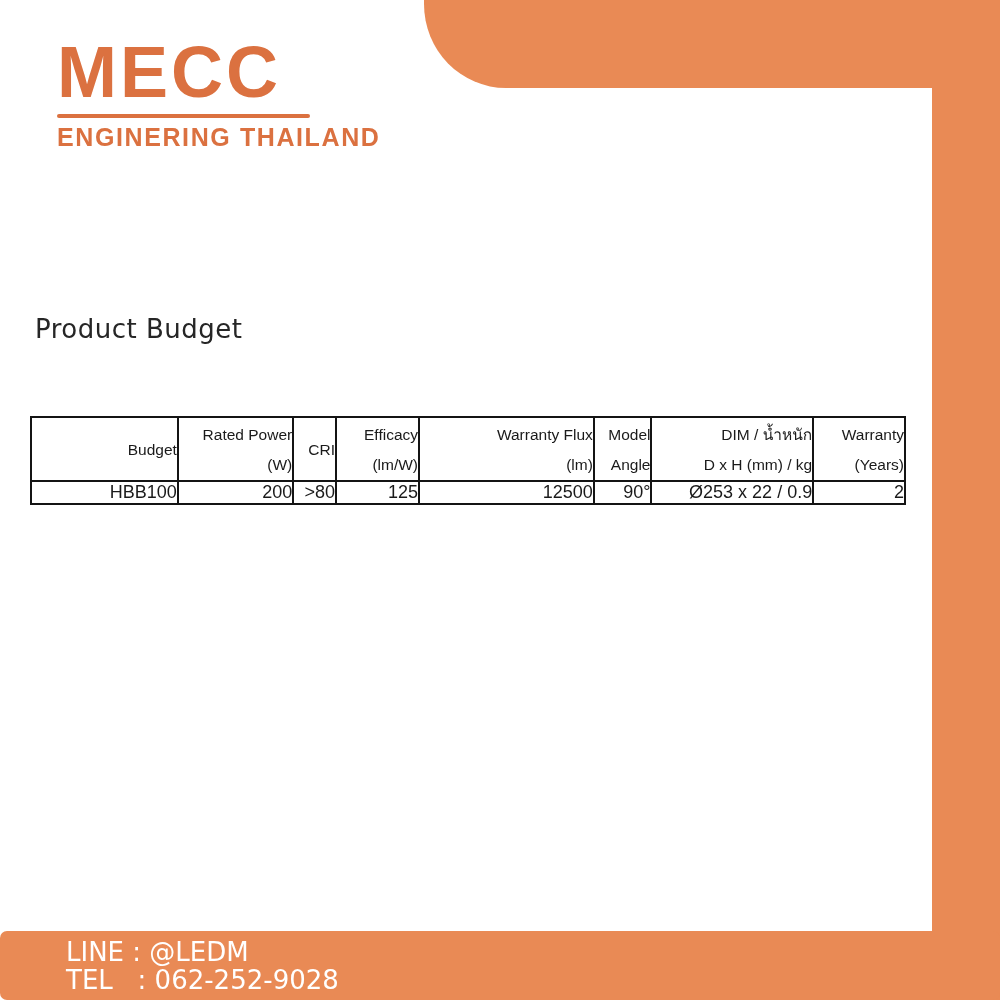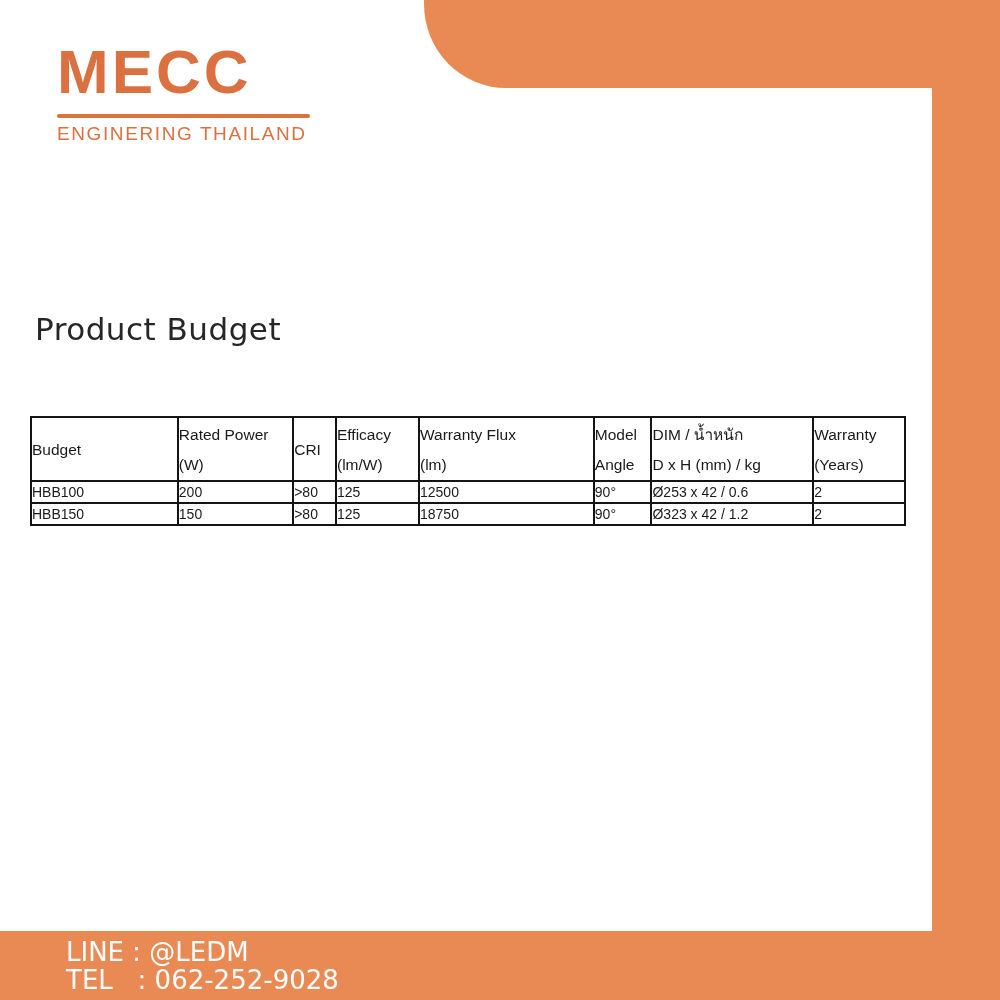--- a/index.html
+++ b/index.html
@@ -36,96 +36,97 @@
     width: 68px;
     background: var(--accent-orange);
   }
   .footer-bar {
     position: absolute;
     left: 0; right: 0; bottom: 0;
     height: 69px;
     background: var(--accent-orange);
     color: var(--footer-text);
     padding: 7px 0 0 66px;
+    border-radius: 7px;
   }
   .footer-line {
     font-family: "DejaVu Sans", sans-serif;
     font-size: 26px;
     line-height: 28px;
     white-space: pre;
     font-weight: 400;
   }
 
   
   .logo {
     position: absolute;
     left: 57px; top: 34px;
     color: var(--logo-orange);
   }
   .logo-wordmark {
     font-family: "Liberation Sans", sans-serif;
     font-weight: 700;
-    font-size: 62px;
+    font-size: 72px;
     line-height: 76px;
     letter-spacing: 3px;
   }
   .logo-rule {
     width: 253px;
     height: 4px;
     background: var(--logo-orange);
     margin-top: 4px;
     border-radius: 2px;
   }
   .logo-tagline {
     font-family: "Liberation Sans", sans-serif;
-    font-weight: 400;
-    font-size: 19px;
+    font-weight: 700;
+    font-size: 25px;
     letter-spacing: 1.6px;
     margin-top: 5px;
     white-space: nowrap;
   }
 
   
   .titles {
     position: absolute;
     left: 35px; top: 307px;
     color: var(--heading-text);
   }
   .title-line {
     font-family: "DejaVu Sans", sans-serif;
-    font-size: 31px;
+    font-size: 26px;
     line-height: 44px;
     font-weight: 400;
     letter-spacing: 0.5px;
   }
 
   
   table.spec {
     position: absolute;
     left: 30px; top: 416px;
     width: 876px;
     border-collapse: collapse;
     table-layout: fixed;
     color: var(--table-text);
   }
   table.spec th, table.spec td {
     border: 2px solid var(--table-border);
-    text-align: left;
+    text-align: right;
     vertical-align: middle;
     font-weight: 400;
     font-family: "Liberation Sans", sans-serif;
   }
   table.spec th {
     height: 64px;
     font-size: 15.5px;
     line-height: 17px;
   }
   table.spec td {
     height: 22px;
-    font-size: 14px;
+    font-size: 18px;
   }
   th .hline { display: block; }
   th .hline2 { margin-top: 13px; }
   th .hline:empty { display: none; }
 </style>
 </head>
 <body>
 
 <div class="page">
 
@@ -190,31 +191,21 @@
       </tr>
     </thead>
     <tbody>
       <tr>
         <td>HBB100</td>
         <td>200</td>
         <td>&gt;80</td>
         <td>125</td>
         <td>12500</td>
         <td>90°</td>
-        <td>Ø253 x 42 / 0.6</td>
-        <td>2</td>
-      </tr>
-      <tr>
-        <td>HBB150</td>
-        <td>150</td>
-        <td>&gt;80</td>
-        <td>125</td>
-        <td>18750</td>
-        <td>90°</td>
-        <td>Ø323 x 42 / 1.2</td>
+        <td>Ø253 x 22 / 0.9</td>
         <td>2</td>
       </tr>
     </tbody>
   </table>
 
   <div class="footer-bar">
     <div class="footer-line">LINE : @LEDM</div>
     <div class="footer-line">TEL   : 062-252-9028</div>
   </div>
 

